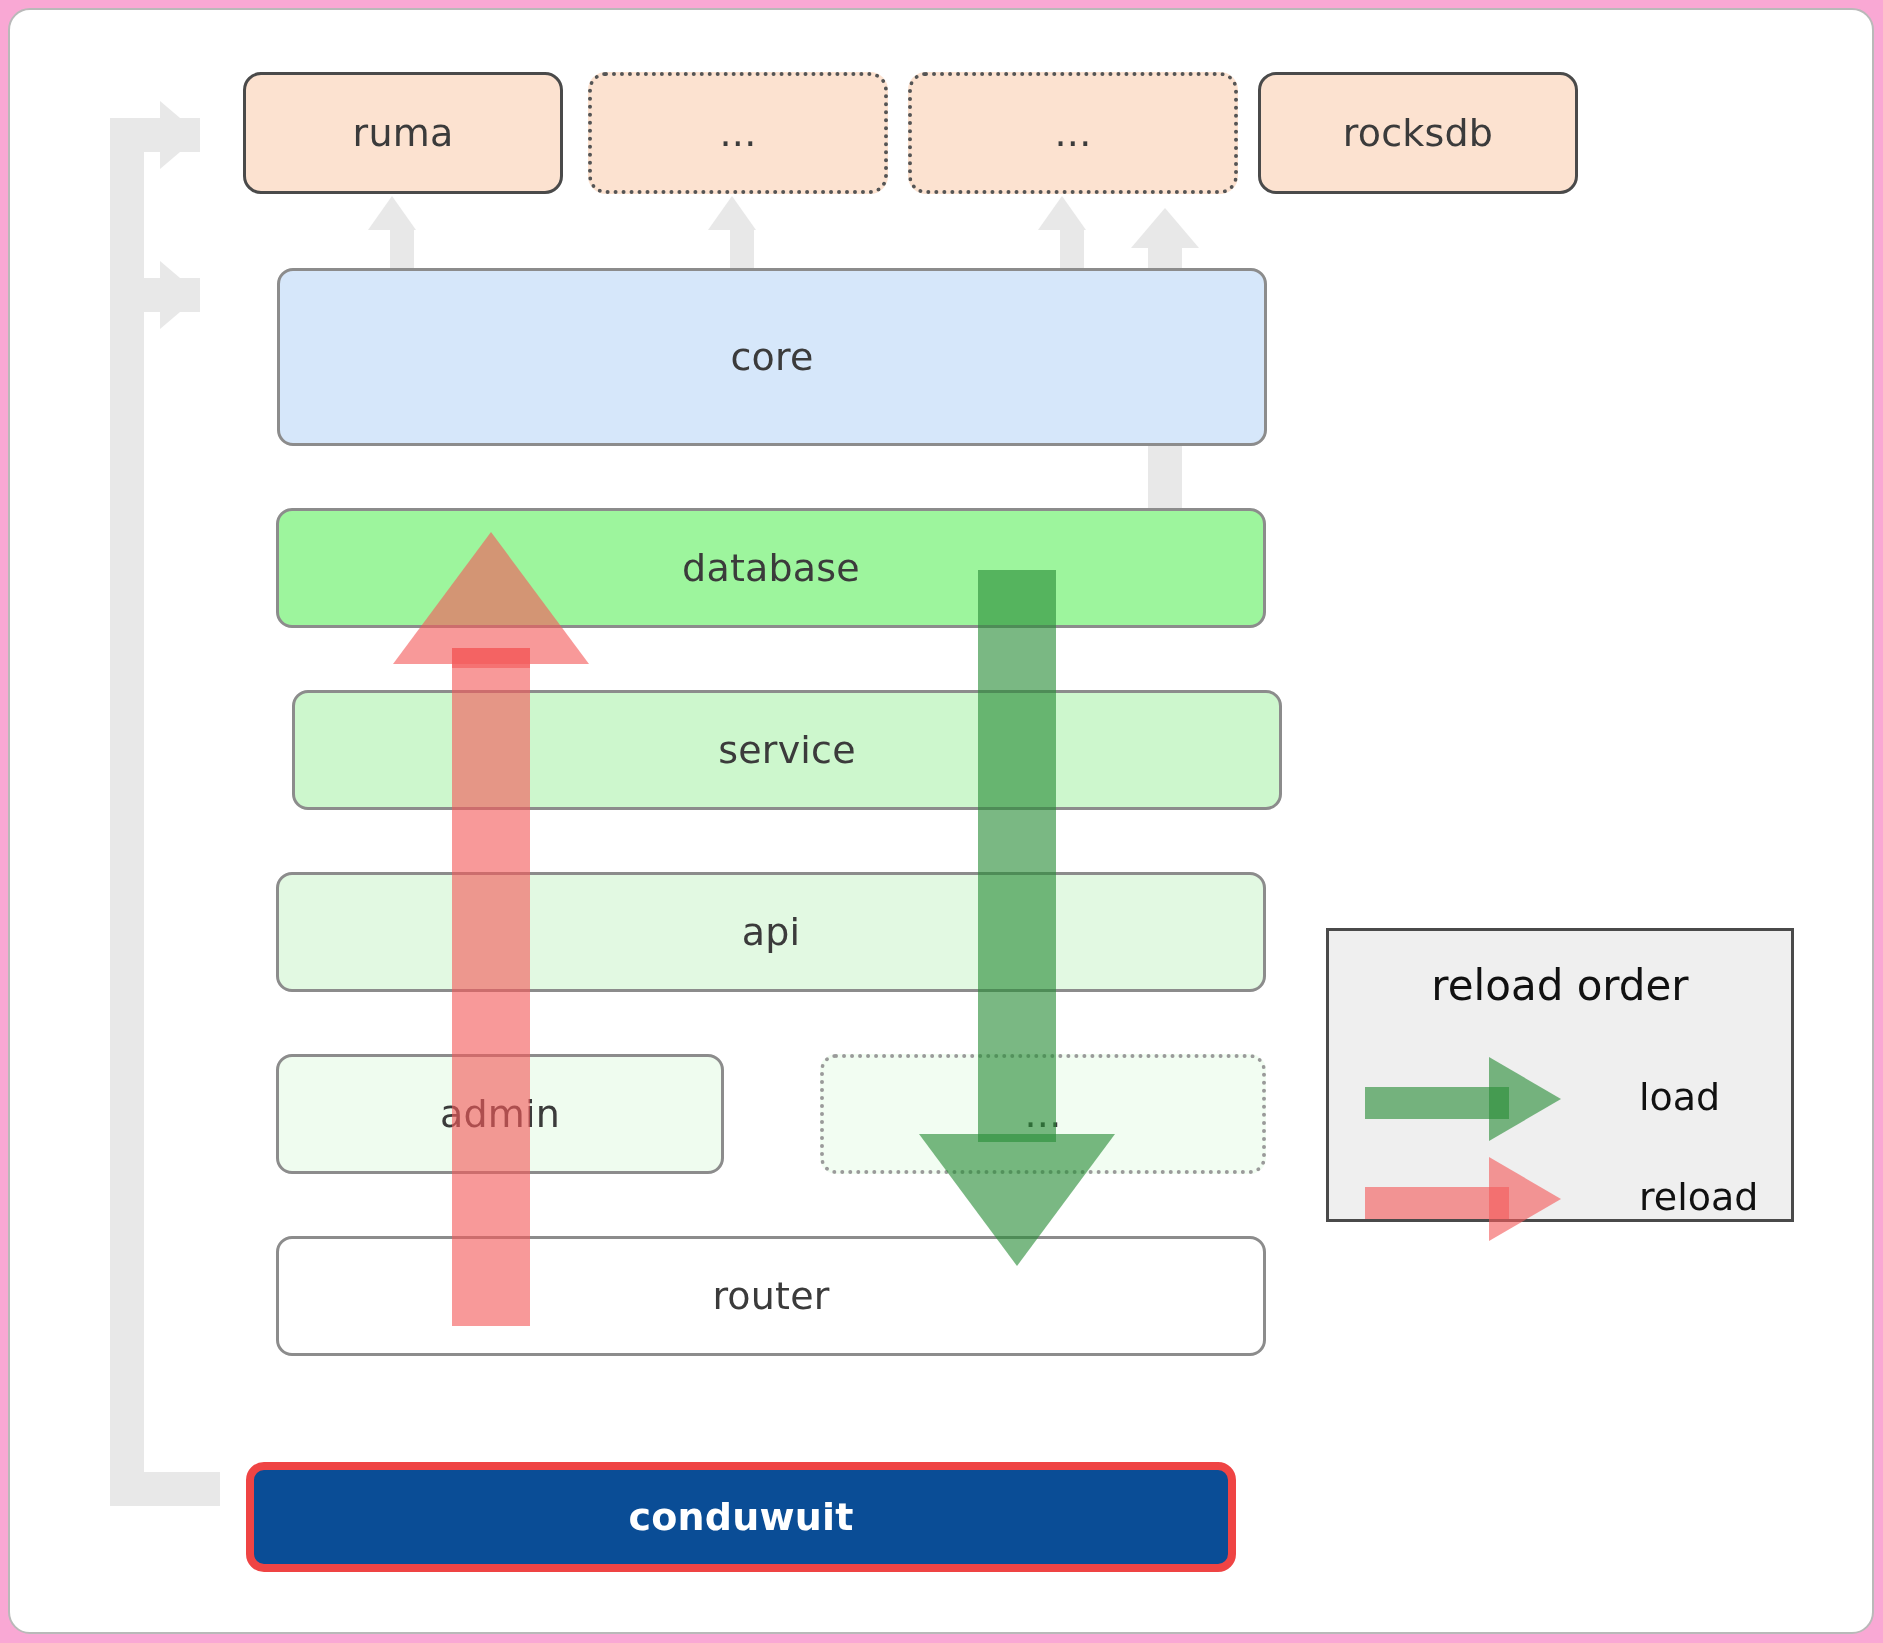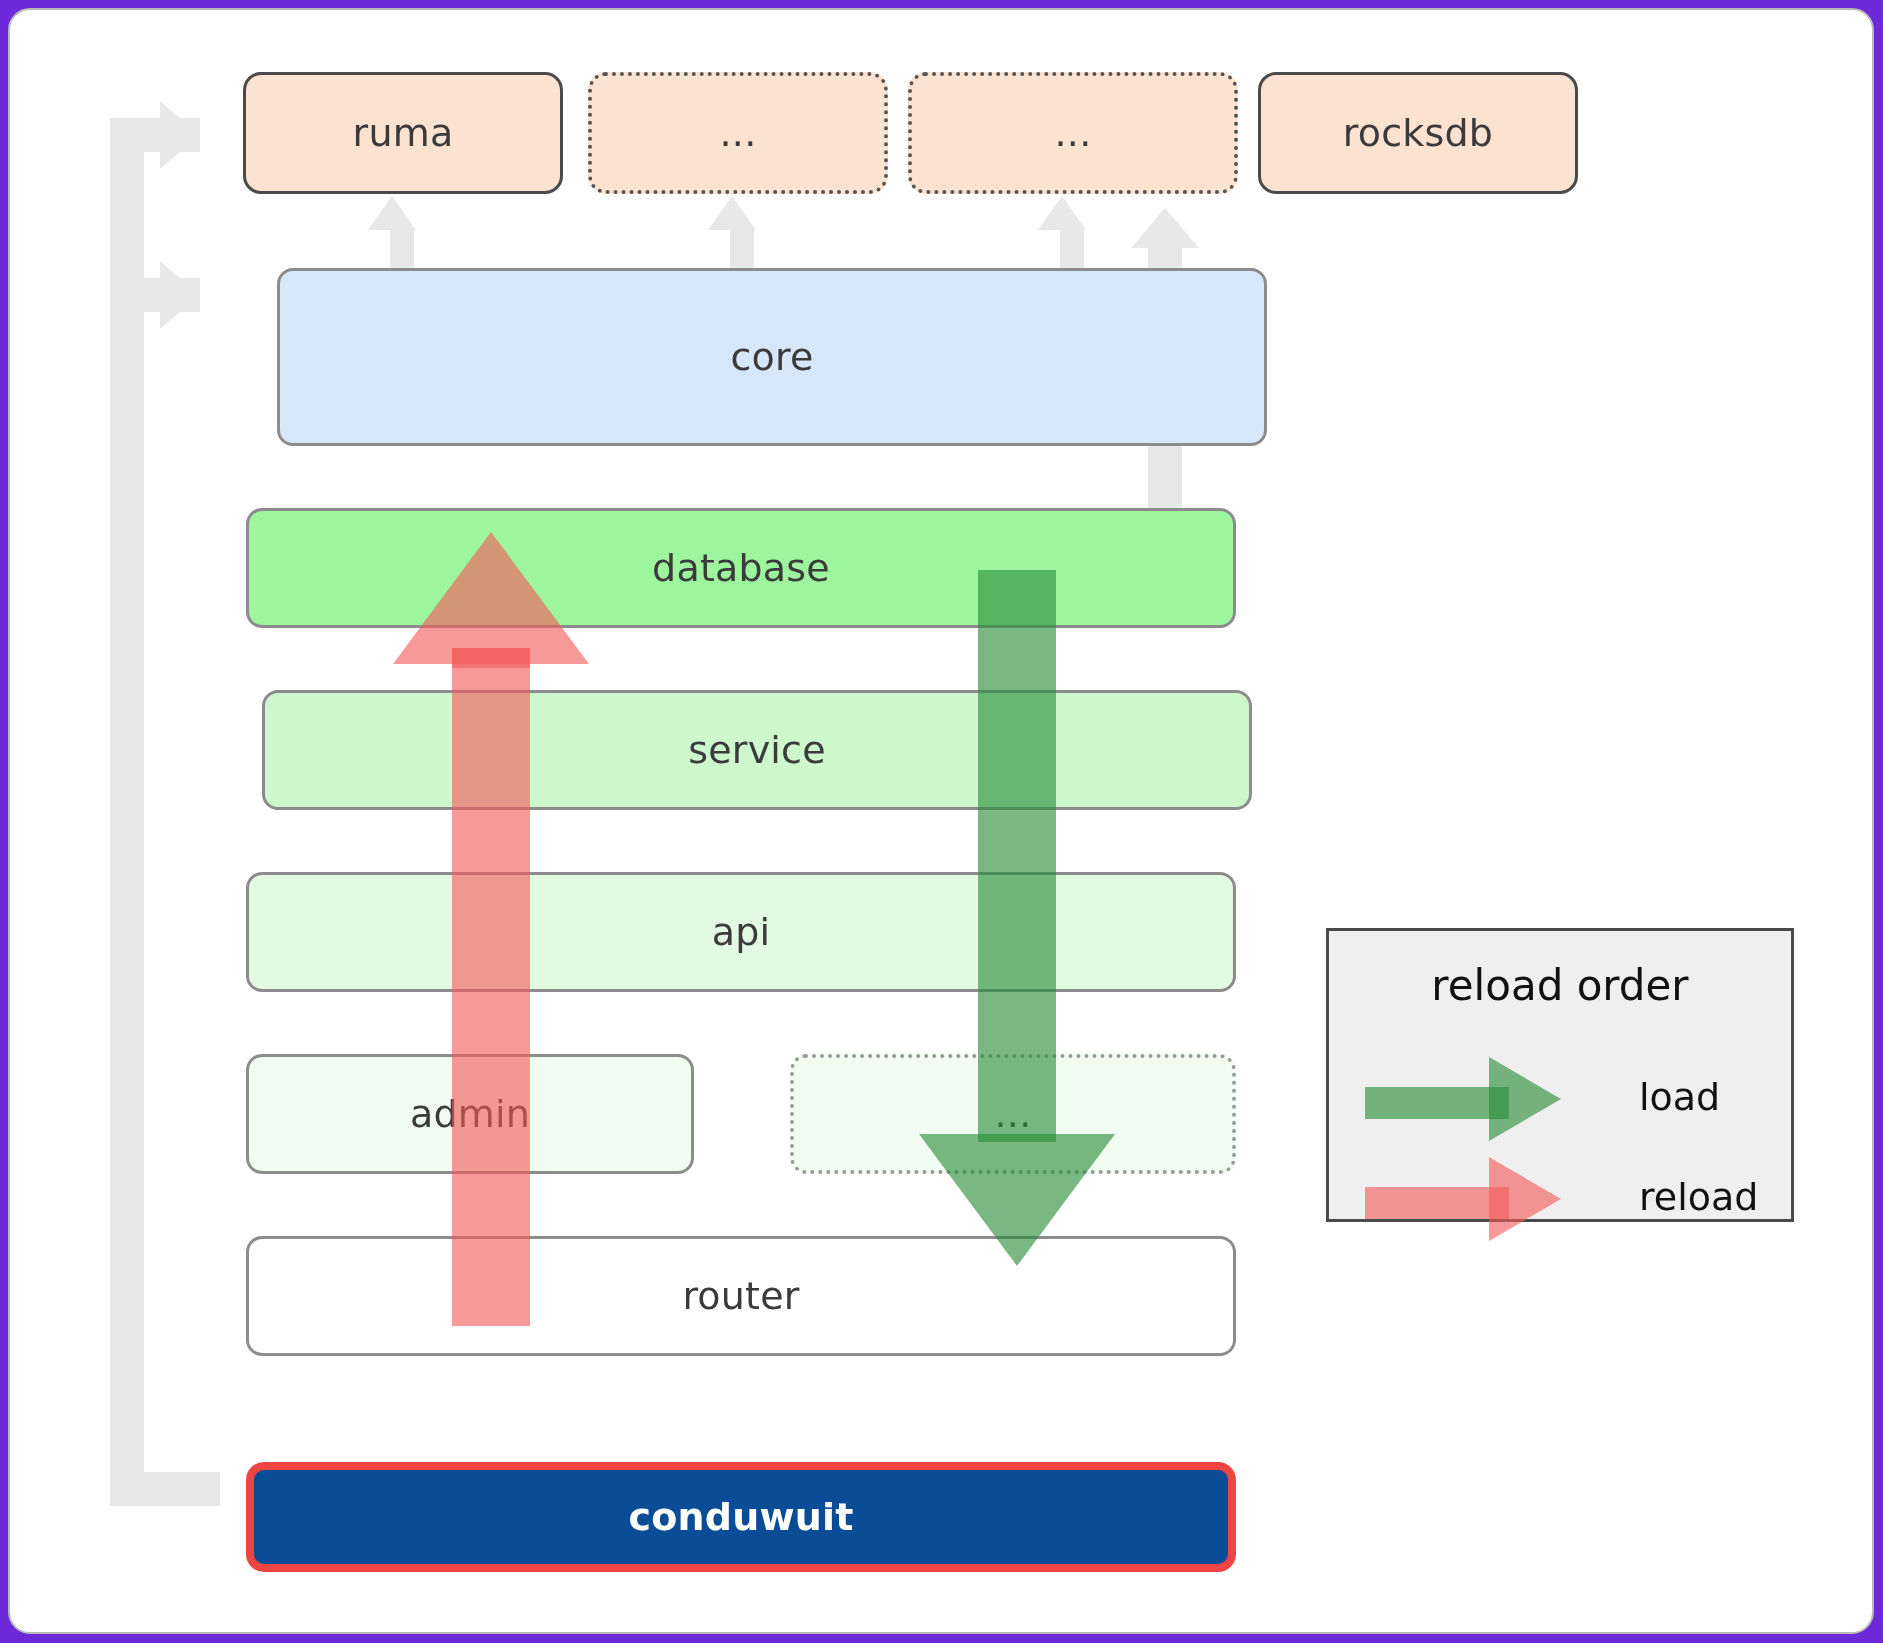--- a/index.html
+++ b/index.html
@@ -1,21 +1,21 @@
 <!DOCTYPE html>
 <html><head>
 <meta charset="utf-8">
 <style>
   html,body{margin:0;padding:0;background:#ffffff;}
   body{font-family:"DejaVu Sans","Liberation Sans",sans-serif;}
 
   #canvas{
     position:relative;
     width:1883px;height:1643px;
-    background:#6d28d9;
+    background:#f9a8d4;
     overflow:hidden;
   }
 
   
   #frame{
     position:absolute;
     left:8px;top:8px;
     width:1866px;height:1626px;
     border:2px solid #b9b9b9;
     border-radius:22px;
@@ -54,20 +54,21 @@
     background:#D6E7FA;
     border:3px solid #8c8c8c;
     border-radius:16px;
     margin-left:31px;
   }
 
   
   .layer{
     border:3px solid #8c8c8c;
     border-radius:16px;
+    margin-left:30px;
   }
   .layer.dotted{
     border-style:dotted;
     border-width:4px;
     border-color:#9a9a9a;
   }
 
   
   .conduwuit{
     background:#0A4D96;

